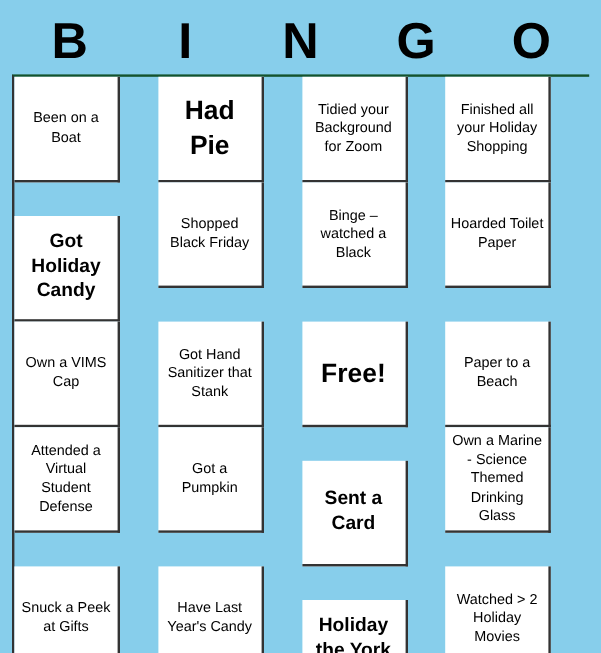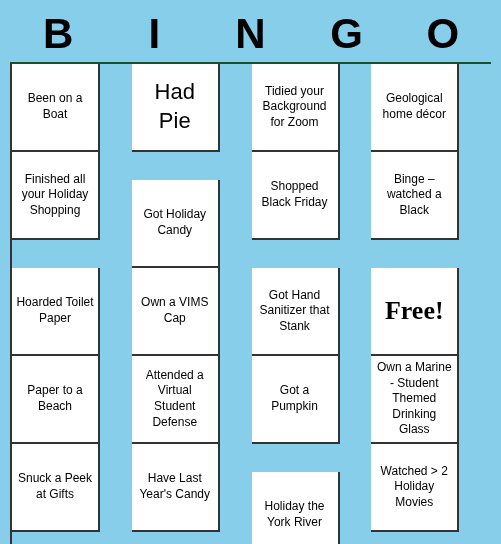--- a/index.html
+++ b/index.html
@@ -44,60 +44,59 @@
       align-items: center;
       justify-content: center;
       text-align: center;
       padding: 4px;
       font-size: 12px;
       line-height: 1.3;
       color: #000;
     }
     .bingo-cell.large-text {
       font-size: 22px;
-      font-weight: normal;
+      font-weight: bold;
     }
     .bingo-cell.free {
-      font-size: 26px;
+      font-size: 22px;
       font-weight: bold;
-      font-family: Liberation Serif, serif;
     }
     .bingo-cell.medium-text {
-      font-size: 12px;
-      font-weight: normal;
+      font-size: 16px;
+      font-weight: bold;
       margin-top: 28px;
     }
   </style>
 </head>
 <body>
 
 <div class="bingo-card">
   <div class="bingo-header">
     <div class="bingo-letter">B</div>
     <div class="bingo-letter">I</div>
     <div class="bingo-letter">N</div>
     <div class="bingo-letter">G</div>
     <div class="bingo-letter">O</div>
   </div>
   <div class="bingo-grid" id="grid-container">
   <div class="bingo-cell">Been on a Boat</div>
       <div class="bingo-cell large-text">Had Pie</div>
       <div class="bingo-cell">Tidied your Background for Zoom</div>
-      <div class="bingo-cell">Geological home décor</div>
       <div class="bingo-cell">Finished all your Holiday Shopping</div>
       <div class="bingo-cell medium-text">Got Holiday Candy</div>
       <div class="bingo-cell">Shopped Black Friday</div>
       <div class="bingo-cell">Binge – watched a Black</div>
       <div class="bingo-cell">Hoarded Toilet Paper</div>
       <div class="bingo-cell">Own a VIMS Cap</div>
       <div class="bingo-cell">Got Hand Sanitizer that Stank</div>
       <div class="bingo-cell free">Free!</div>
       <div class="bingo-cell">Paper to a Beach</div>
       <div class="bingo-cell">Attended a Virtual Student Defense</div>
       <div class="bingo-cell">Got a Pumpkin</div>
-      <div class="bingo-cell">Own a Marine - Student Themed Drinking Glass</div>
+      <div class="bingo-cell medium-text">Sent a Card</div>
+      <div class="bingo-cell">Own a Marine - Science Themed Drinking Glass</div>
       <div class="bingo-cell">Snuck a Peek at Gifts</div>
       <div class="bingo-cell">Have Last Year's Candy</div>
       <div class="bingo-cell medium-text">Holiday the York River</div>
       <div class="bingo-cell">Watched &gt; 2 Holiday Movies</div>
       <div class="bingo-cell">Sent a Holiday Drink</div>
     </div>
 </div>
 
 </body></html>

